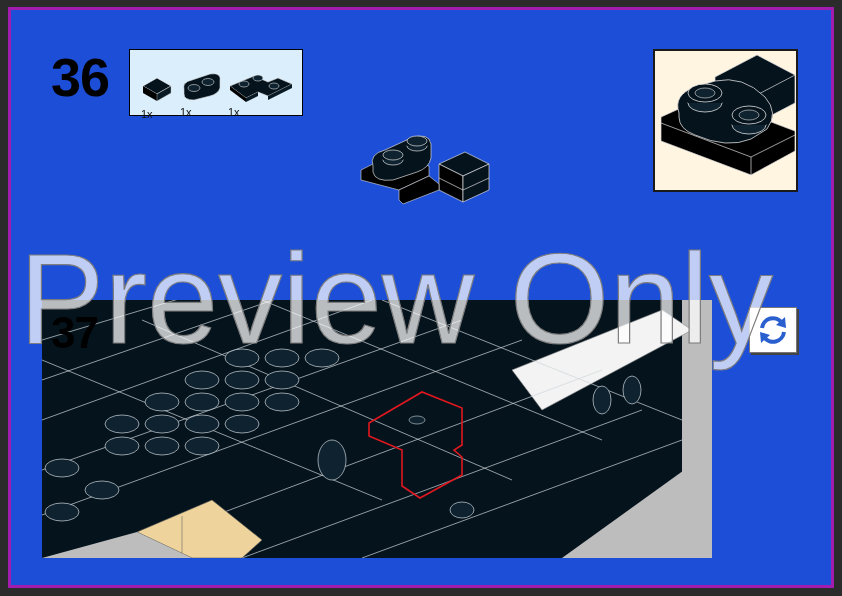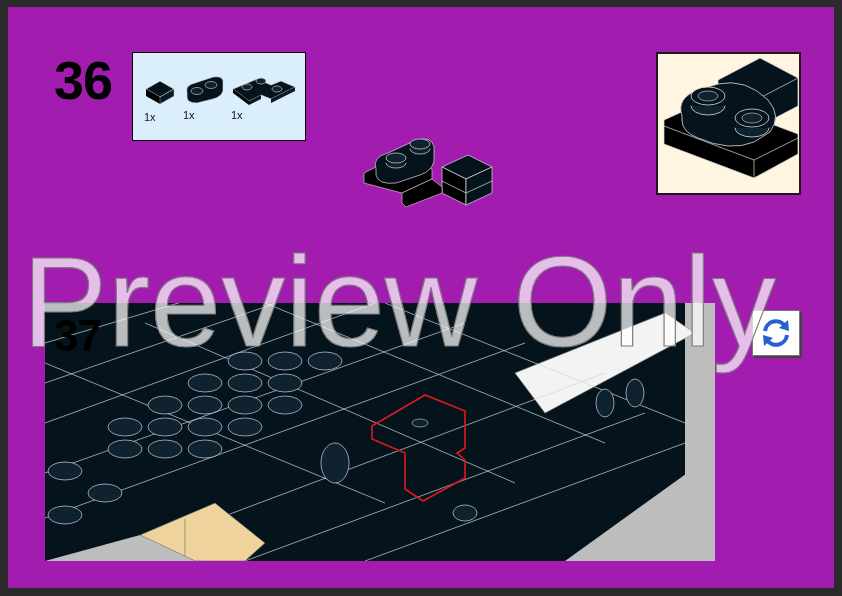--- a/index.html
+++ b/index.html
@@ -1,19 +1,19 @@
 <!DOCTYPE html>
 <html><head>
 <meta charset="utf-8">
 <style>
   html,body{margin:0;padding:0;}
   body{width:842px;height:596px;background:#2b2b2b;position:relative;overflow:hidden;font-family:"Liberation Sans",sans-serif;}
-  .page{position:absolute;left:8px;top:7px;width:826px;height:581px;background:#a21caf;border:6px solid #a21caf;box-sizing:border-box;overflow:hidden;text-decoration:underline;}
+  .page{position:absolute;left:8px;top:7px;width:826px;height:581px;background:#1d4ed8;border:3px solid #a21caf;box-sizing:border-box;overflow:hidden;text-decoration:underline;}
   .step-num{position:absolute;font-weight:bold;color:#000;font-size:54px;line-height:1;letter-spacing:-1px;}
-  .parts-list{position:absolute;left:118px;top:39px;width:174px;height:89px;background:#daeefc;border:1px solid #000;box-sizing:border-box;}
+  .parts-list{position:absolute;left:118px;top:39px;width:174px;height:67px;background:#daeefc;border:1px solid #000;box-sizing:border-box;}
   .part{position:absolute;bottom:6px;}
   .part .qty{position:absolute;left:0;top:34px;font-size:11px;color:#111;}
   .callout{position:absolute;left:642px;top:39px;width:145px;height:143px;background:#fff5e1;border:2px solid #1a1a1a;box-sizing:border-box;}
   .rotate-btn{position:absolute;left:738px;top:297px;width:48px;height:46px;background:#fff;border:1px solid #777;box-shadow:2px 2px 0 #444;box-sizing:border-box;display:flex;align-items:center;justify-content:center;}
   .model-area{position:absolute;left:31px;top:290px;width:670px;height:258px;overflow:hidden;}
   .watermark{position:absolute;left:8px;top:225px;font-size:128px;color:rgba(255,255,255,0.72);-webkit-text-stroke:1.2px #7d7d7d;white-space:nowrap;letter-spacing:0px;line-height:1;font-family:"Liberation Sans",sans-serif;pointer-events:none;}
   svg{display:block;}
 </style>
 </head>
 <body>

